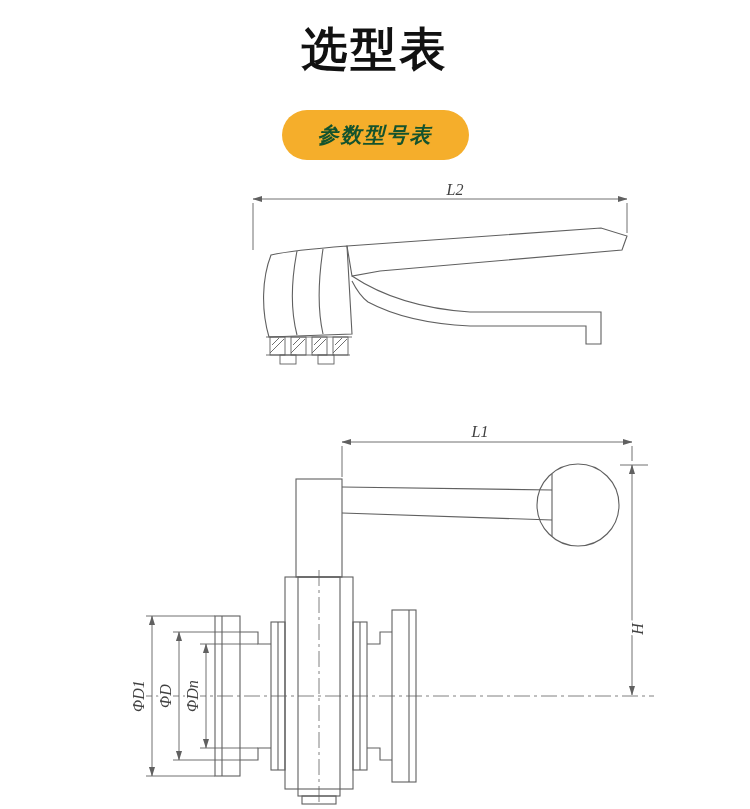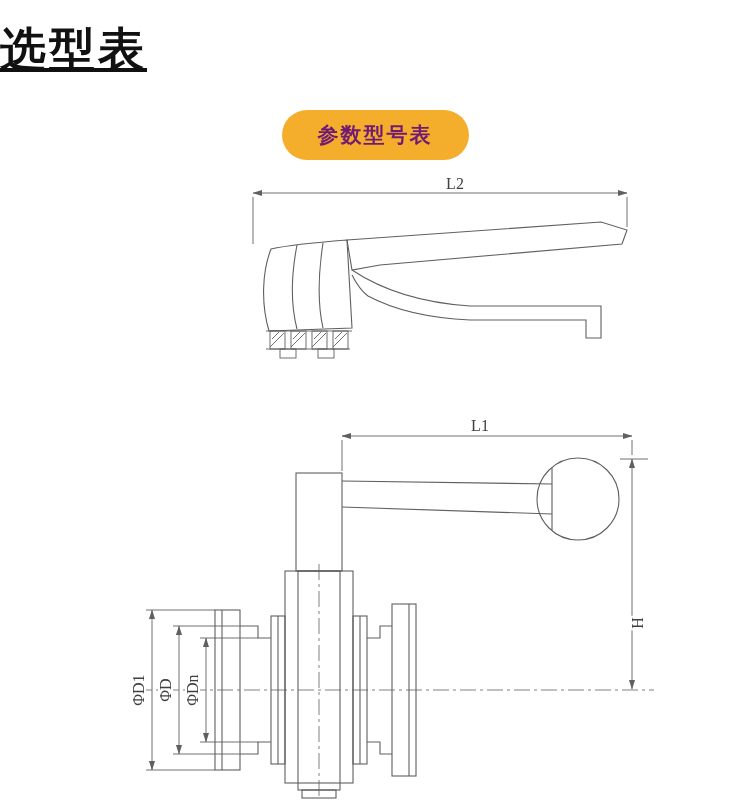--- a/index.html
+++ b/index.html
@@ -8,45 +8,46 @@
     position: relative;
     width: 750px;
     height: 809px;
     margin: 0 auto;
     background: #ffffff;
     overflow: hidden;
     font-family: "Liberation Sans", sans-serif;
   }
   .title {
     margin: 22px 0 8px 0;
+    text-align: center;
     font-size: 46px;
     line-height: 54px;
     font-weight: 800;
     letter-spacing: 3px;
     color: #111111;
-    text-decoration: underline;
   }
   .badge-row {
     display: flex;
     justify-content: center;
     margin-top: 34px;
   }
   .badge {
     display: flex;
     align-items: center;
     gap: 30px;
     background: #F5AE2B;
-    color: #701a75;
+    color: #14532d;
     font-size: 21px;
     font-weight: 700;
     letter-spacing: 2px;
     padding: 11px 36px;
     border-radius: 26px;
+    font-style: italic;
   }
-  .drawing-wrap { margin-top: 18px; }
+  .drawing-wrap { margin-top: 24px; font-style: italic; }
   svg { display: block; }
   .dimlabel {
     font-family: "Liberation Serif", serif;
     font-size: 16px;
     paint-order: stroke;
     stroke: #ffffff;
     stroke-width: 4px;
   }
 </style>
 </head>

